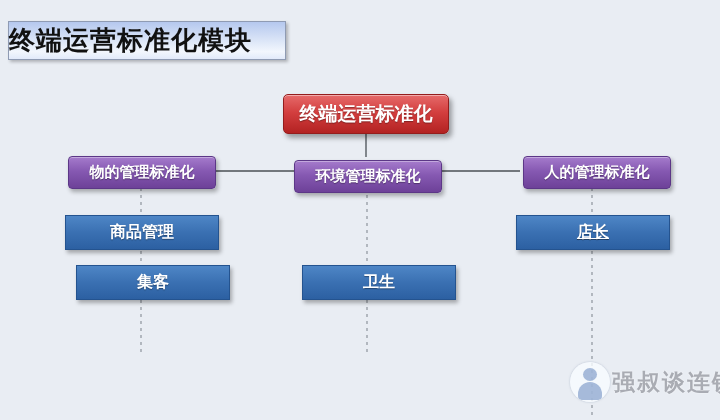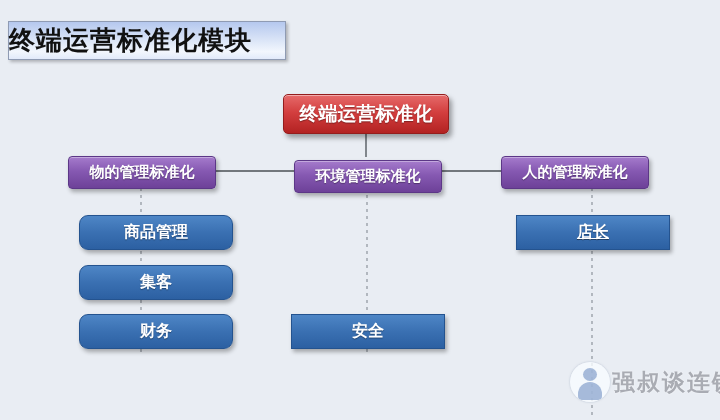--- a/index.html
+++ b/index.html
@@ -49,26 +49,26 @@
   .node.child{
     width:152px;height:33px;
     background:linear-gradient(to bottom,#4e86c6 0%,#3a70b2 50%,#2c60a2 100%);
     border:1px solid #24538f;
     font-size:16px;
   }
 
   
   .branch.c0{left:68px;top:156px;}
   .branch.c1{left:294px;top:148px;margin-top:12px;}
-  .branch.c2{left:501px;top:156px;}
-  .child.c0{left:79px;border-radius:9px;}
+  .branch.c2{left:523px;top:156px;}
+  .child.c0{left:65px;}
   .child.c1{left:291px;}
   .child.c2{left:516px;text-decoration:underline;}
   .child.r0{top:215px;}
-  .child.r1{top:265px;}
+  .child.r1{top:265px;margin-left:11px;}
   .child.r2{top:314px;}
   .child.r3{top:367px;}
 
   .watermark{position:absolute;left:570px;top:362px;z-index:5;display:flex;align-items:center;}
   .wm-logo{
     width:40px;height:40px;border-radius:50%;
     background:rgba(248,251,255,0.8);
     box-shadow:0 0 2px rgba(120,140,170,0.5);
     position:relative;overflow:hidden;flex:0 0 auto;
   }
@@ -107,23 +107,22 @@
 
   <div class="node root">终端运营标准化</div>
   <style>.node.root{left:283px;top:94px;text-align:right;}</style>
 
   <div class="node branch c0">物的管理标准化</div>
   <div class="node branch c1">环境管理标准化</div>
   <div class="node branch c2">人的管理标准化</div>
 
   <div class="node child c0 r0">商品管理</div>
   <div class="node child c0 r1">集客</div>
-  <div class="node child c0 r2">财务</div>
 
-  <div class="node child c1 r2">安全</div>
+  <div class="node child c1 r1">卫生</div>
 
   <div class="node child c2 r0">店长</div>
 
   <div class="watermark">
     <div class="wm-logo">
       <div class="fig-head"></div>
       <div class="fig-body"></div>
     </div>
     <div class="wm-text">强叔谈连锁</div>
   </div>

